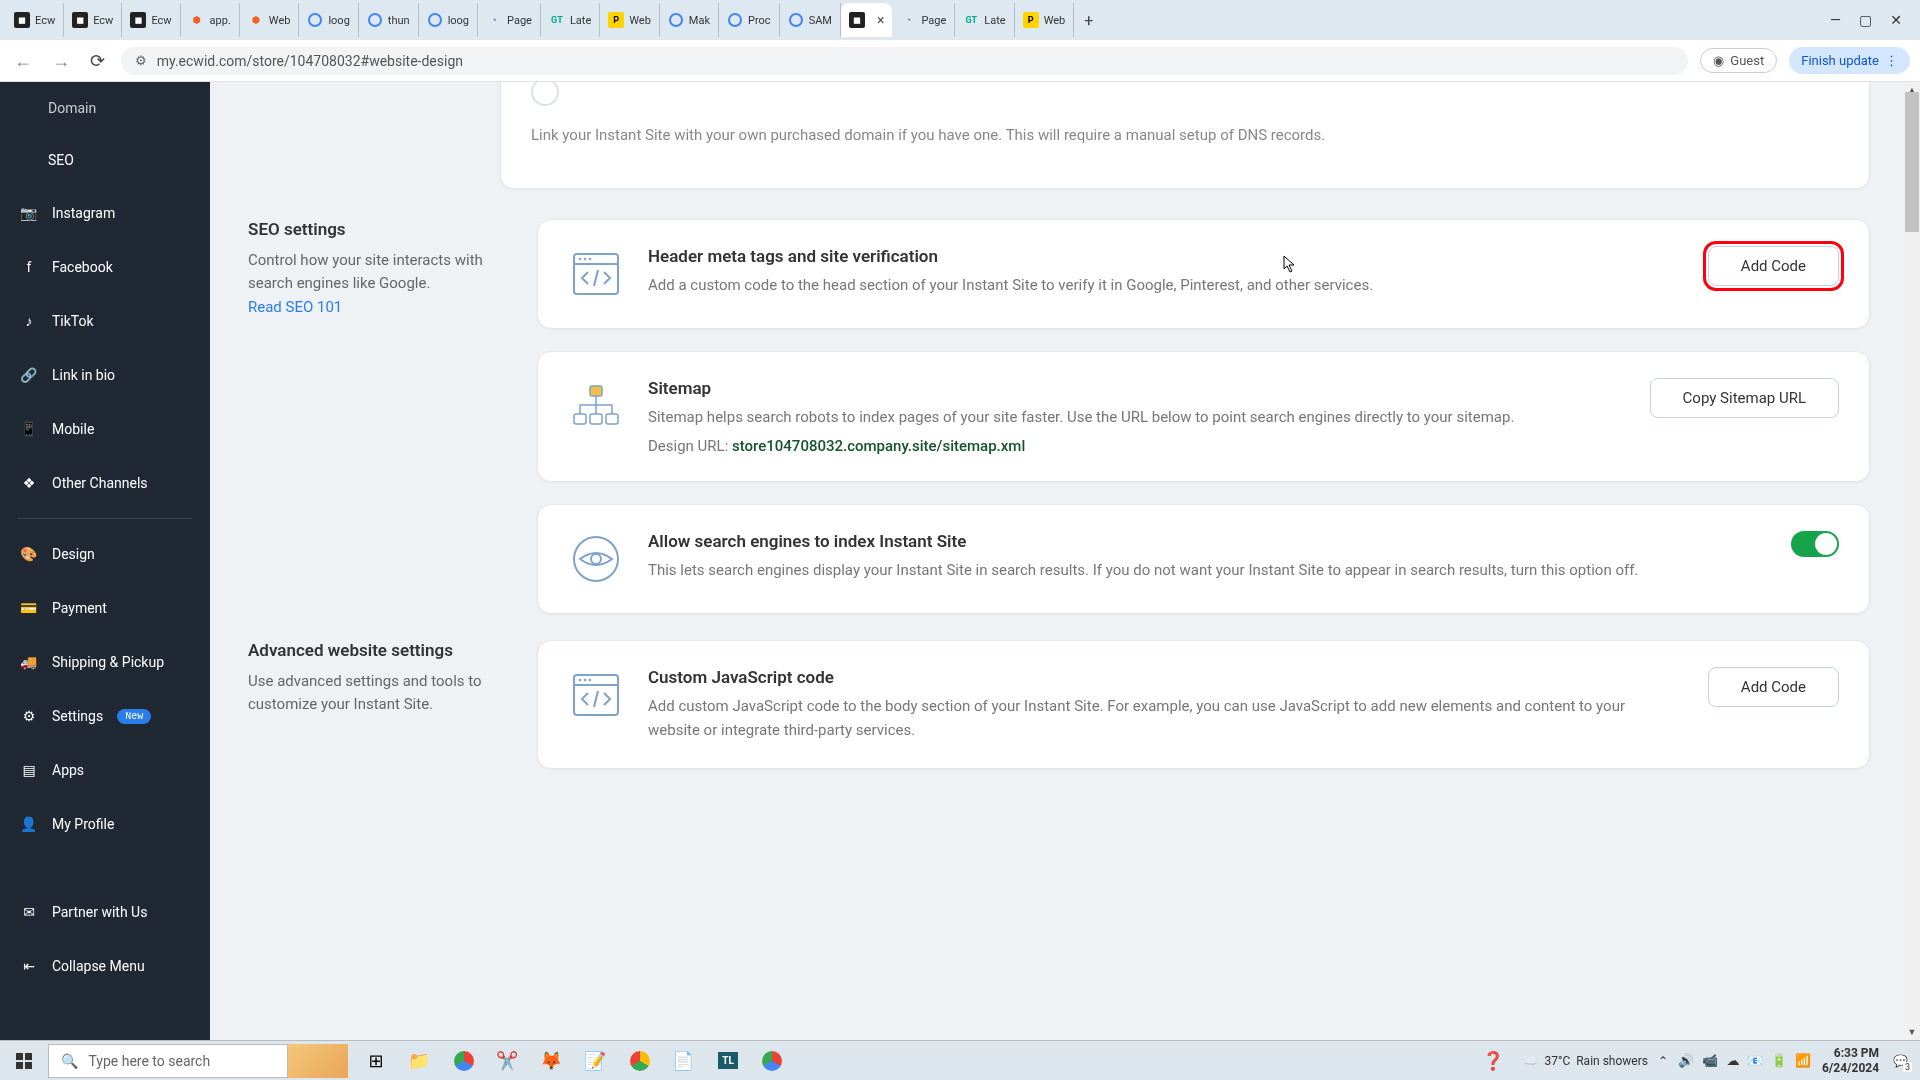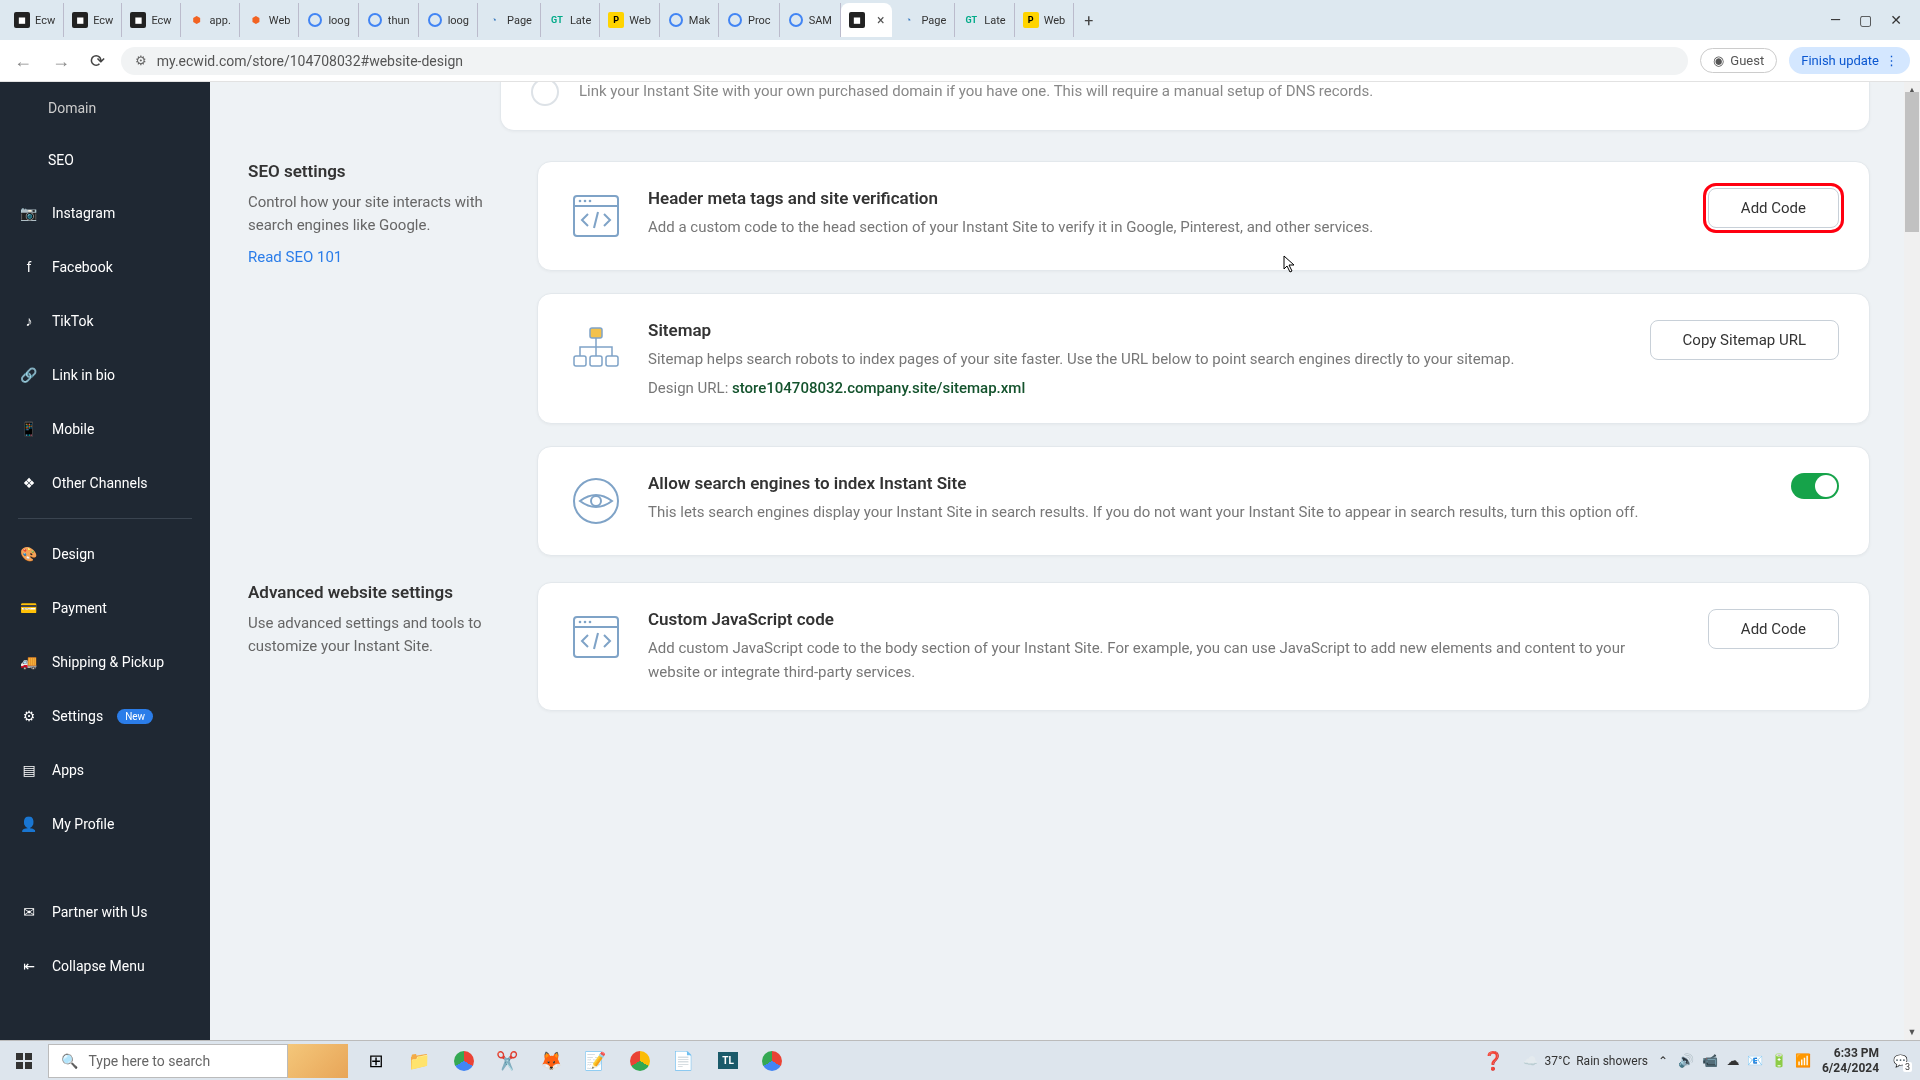--- a/index.html
+++ b/index.html
@@ -24,35 +24,35 @@
     .finish-update { background: #d4e7ff; color: #0b57d0; border-radius: 16px; padding: 6px 12px; font-size: 13px; display: flex; align-items: center; gap: 6px; }
 
     .main-layout { display: flex; height: calc(100vh - 40px - 42px - 40px); }
     
     .sidebar { width: 210px; background: #1f2833; color: #fff; overflow-y: auto; padding-bottom: 10px; }
     .sidebar-item { display: flex; align-items: center; gap: 14px; padding: 18px 20px; font-size: 14px; cursor: pointer; }
     .sidebar-item.sub { padding-left: 48px; font-size: 14px; color: #ccc; }
     .sidebar-item.sub.active { color: #fff; }
     .sidebar-icon { width: 18px; height: 18px; display: flex; align-items: center; justify-content: center; }
     .sidebar-divider { height: 1px; background: #3a4450; margin: 8px 18px; }
-    .new-badge { background: #2b7de9; font-size: 10px; padding: 2px 8px; border-radius: 10px; }
+    .new-badge { background: #2b7de9; font-size: 10px; padding: 2px 8px; border-radius: 10px; font-family: Liberation Mono, monospace; }
     
     .content { flex: 1; background: #eef2f5; overflow-y: auto; padding: 0 0 40px 0; position: relative; }
 
     .partial-card { background: #fff; margin: 0 50px 30px 290px; padding: 0 30px 24px 30px; border-radius: 0 0 14px 14px; border: 1px solid #e3e8ec; border-top: none; box-shadow: 0 1px 3px rgba(0,0,0,0.04); }
-    .partial-inner { display: flex; align-items: flex-start; gap: 20px; }
+    .partial-inner { display: flex; align-items: flex-start; gap: 20px; flex-direction: column; }
     .partial-text { flex: 1; font-size: 15px; color: #888; }
     .partial-checkbox { width: 28px; height: 28px; border: 2px solid #dde2e7; border-radius: 50%; flex-shrink: 0; margin-top:-4px; }
     .partial-btn-placeholder { width: 200px; height: 0px; }
 
     .section { display: flex; gap: 27px; padding: 0 50px 26px 38px; }
     .section-header { width: 262px; flex-shrink: 0; }
     .section-title { font-size: 17px; font-weight: 600; color: #333; margin-bottom: 10px; }
     .section-desc { font-size: 15px; color: #666; line-height: 1.5; }
-    .section-link { color: #2b7de9; text-decoration: none; font-size: 15px; display: inline-block; margin-top: 12px; }
+    .section-link { color: #2b7de9; text-decoration: none; font-size: 15px; display: inline-block; margin-top: 4px; }
 
     .cards-col { flex: 1; display: flex; flex-direction: column; gap: 22px; }
     .card { background: #fff; border-radius: 14px; border: 1px solid #e3e8ec; padding: 26px 30px; display: flex; align-items: flex-start; gap: 24px; box-shadow: 0 1px 3px rgba(0,0,0,0.04); }
     .card-icon { width: 56px; height: 56px; flex-shrink: 0; display: flex; align-items: center; justify-content: center; }
     .card-body { flex: 1; }
     .card-title { font-size: 17px; font-weight: 600; color: #333; margin-bottom: 8px; }
     .card-text { font-size: 15px; color: #777; line-height: 1.55; }
     .card-muted { font-size: 15px; color: #777; margin-top: 8px; }
     .card-strong { color: #14532d; font-weight: 500; }
     .card-btn { border: 1px solid #c8d0d8; background: #fff; border-radius: 8px; padding: 10px 32px; font-size: 15px; color: #333; cursor: pointer; white-space: nowrap; margin-left: 10px; }

